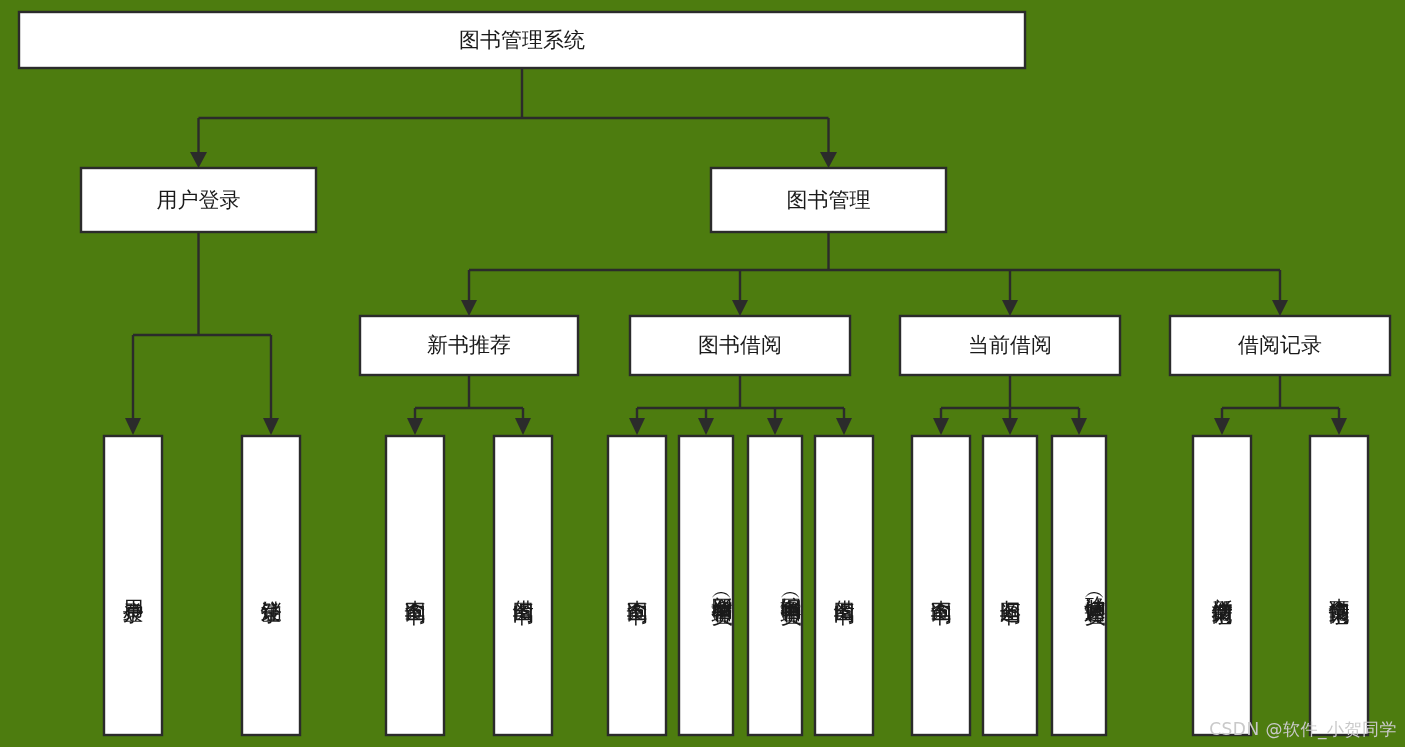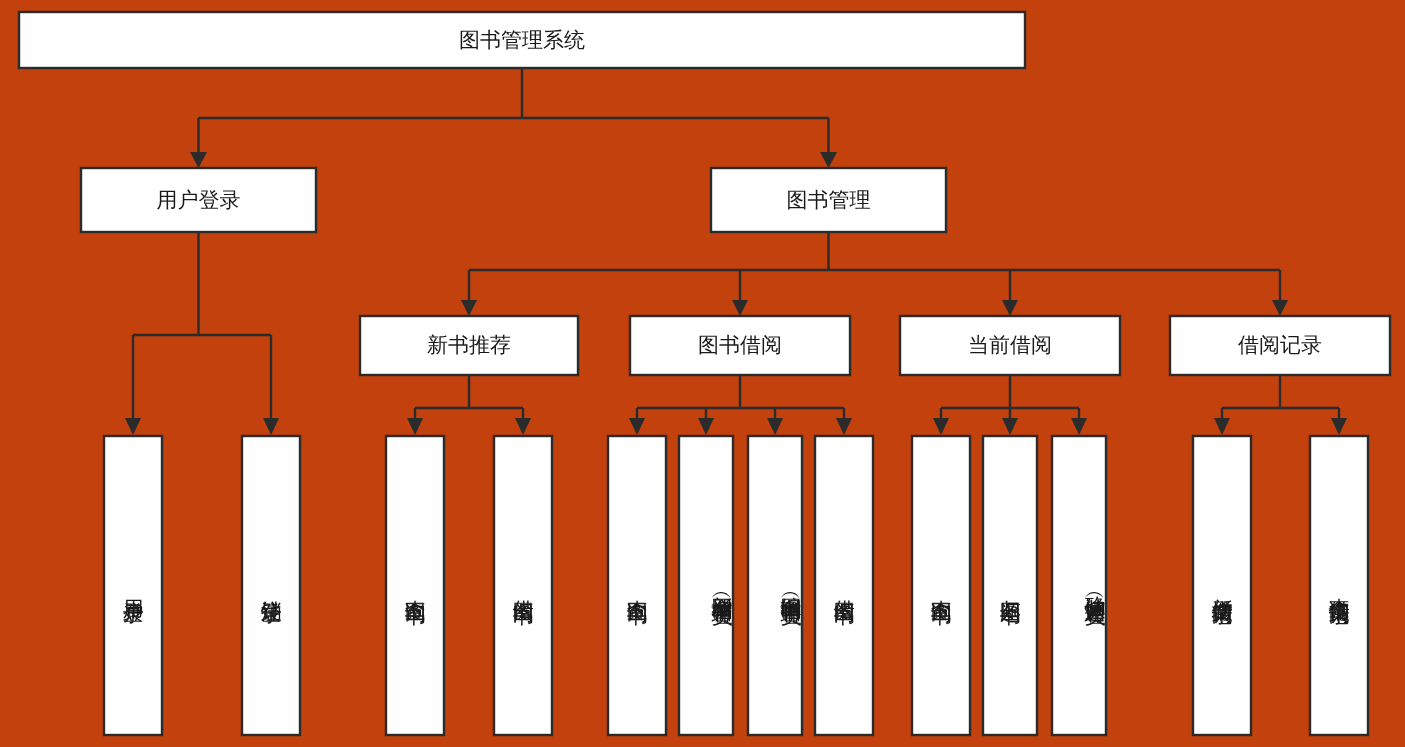--- a/index.html
+++ b/index.html
@@ -10,21 +10,21 @@
   body {
     width: 1405px;
     height: 747px;
     font-family: "DejaVu Sans", "Liberation Sans", sans-serif;
     overflow: hidden;
   }
   #diagram-root {
     position: relative;
     width: 1405px;
     height: 747px;
-    background: #c2410c;
+    background: #4d7c0f;
   }
   svg#tree-svg {
     position: absolute;
     left: 0;
     top: 0;
     width: 1405px;
     height: 747px;
     display: block;
   }
   .node-box {
@@ -201,13 +201,14 @@
   <div class="node-label-v" style="left:608px; top:436px; width:58px; height:299px;">查询图书</div>
   <div class="node-label-v" style="left:679px; top:441px; width:54px; height:289px; align-items:flex-start;">新增图书（管理员）</div>
   <div class="node-label-v" style="left:748px; top:441px; width:54px; height:289px; align-items:flex-start;">编辑图书（管理员）</div>
   <div class="node-label-v" style="left:815px; top:436px; width:58px; height:299px;">借阅图书</div>
   <div class="node-label-v" style="left:912px; top:436px; width:58px; height:299px;">查询图书</div>
   <div class="node-label-v" style="left:983px; top:436px; width:54px; height:299px;">归还图书</div>
   <div class="node-label-v" style="left:1052px; top:441px; width:54px; height:289px; align-items:flex-start;">确认归还（管理员）</div>
   <div class="node-label-v" style="left:1193px; top:436px; width:58px; height:299px;">新增借阅记录</div>
   <div class="node-label-v" style="left:1310px; top:436px; width:58px; height:299px;">查询借阅记录</div>
 
+  <div class="watermark">CSDN @软件_小贺同学</div>
 </div>
 
 </body></html>

